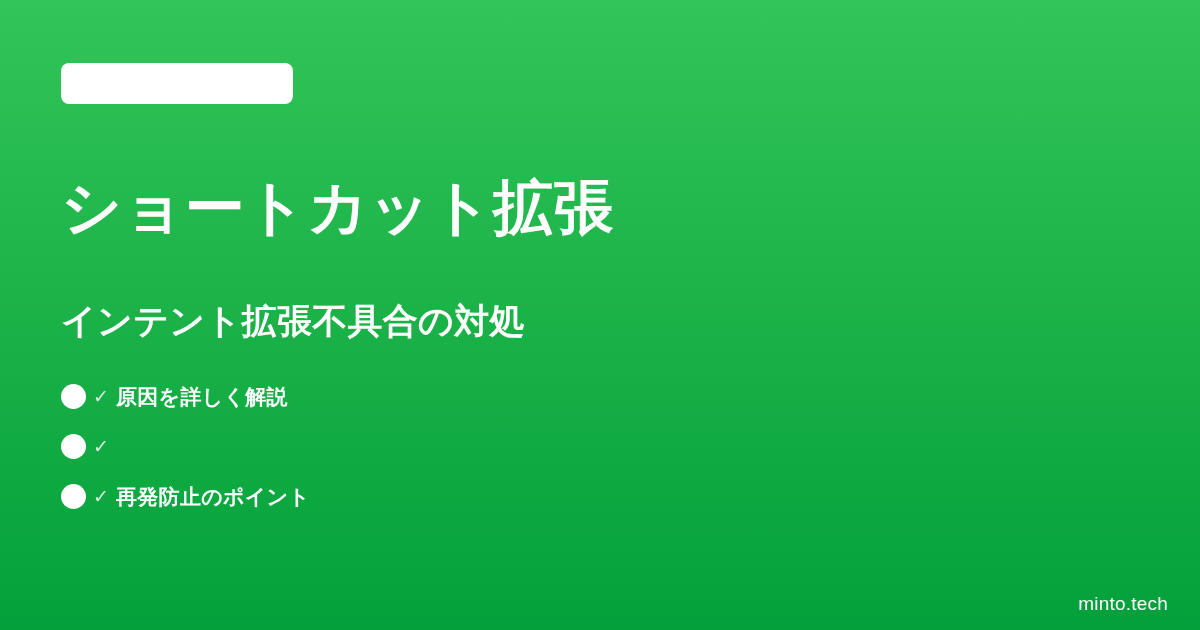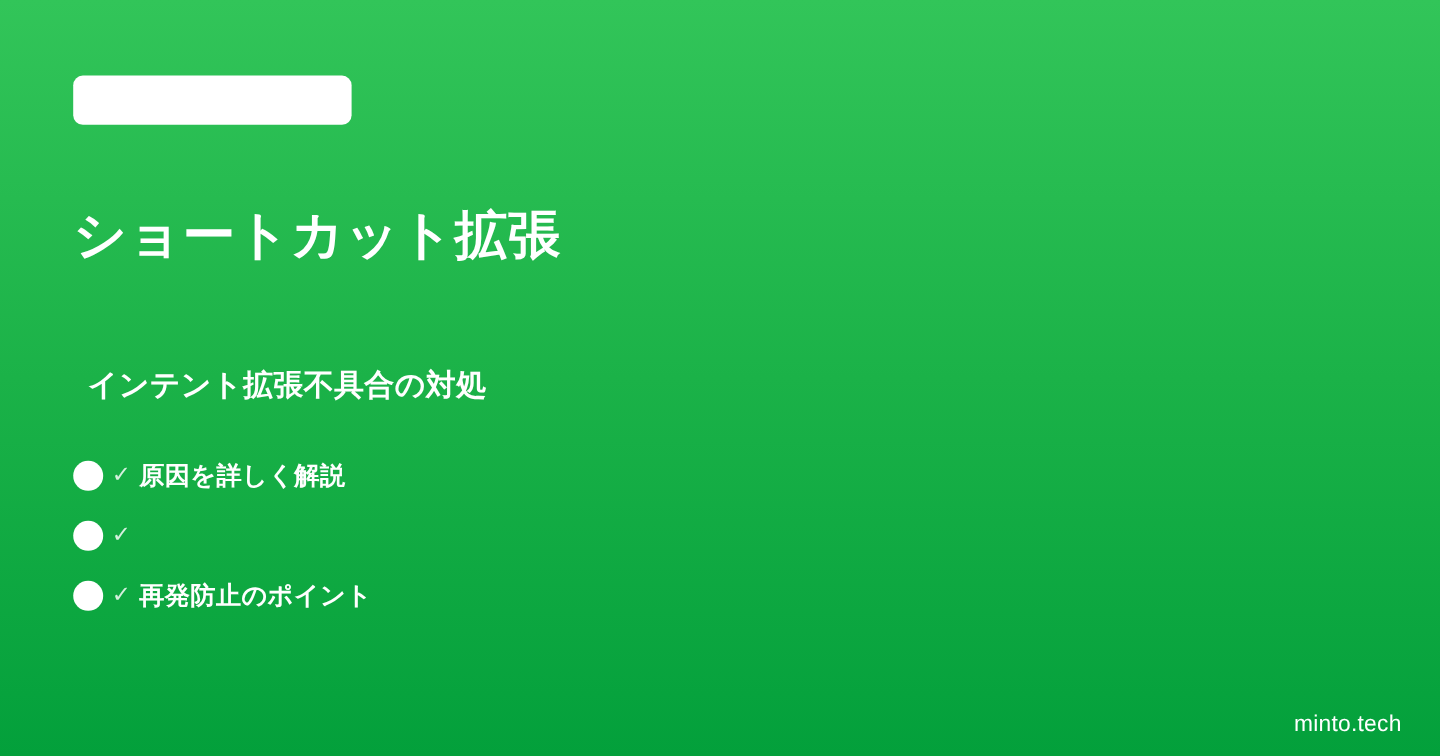--- a/index.html
+++ b/index.html
@@ -44,37 +44,37 @@
     white-space: nowrap;
   }
 
   
   .title {
     position: absolute;
     left: 61px;
     top: 128px;
     width: 1070px;
     color: #ffffff;
-    font-size: 44px;
+    font-size: 60px;
     font-weight: bold;
     line-height: 79px;
     letter-spacing: 0.5px;
   }
   .title-line {
     display: block;
     white-space: nowrap;
   }
 
   
   .subtitle {
     position: absolute;
-    left: 73px;
+    left: 61px;
     top: 303px;
     color: #ffffff;
-    font-size: 25px;
+    font-size: 35px;
     font-weight: bold;
     line-height: 36px;
     letter-spacing: 0.3px;
     white-space: nowrap;
   }
 
   
   .features {
     position: absolute;
     left: 61px;

